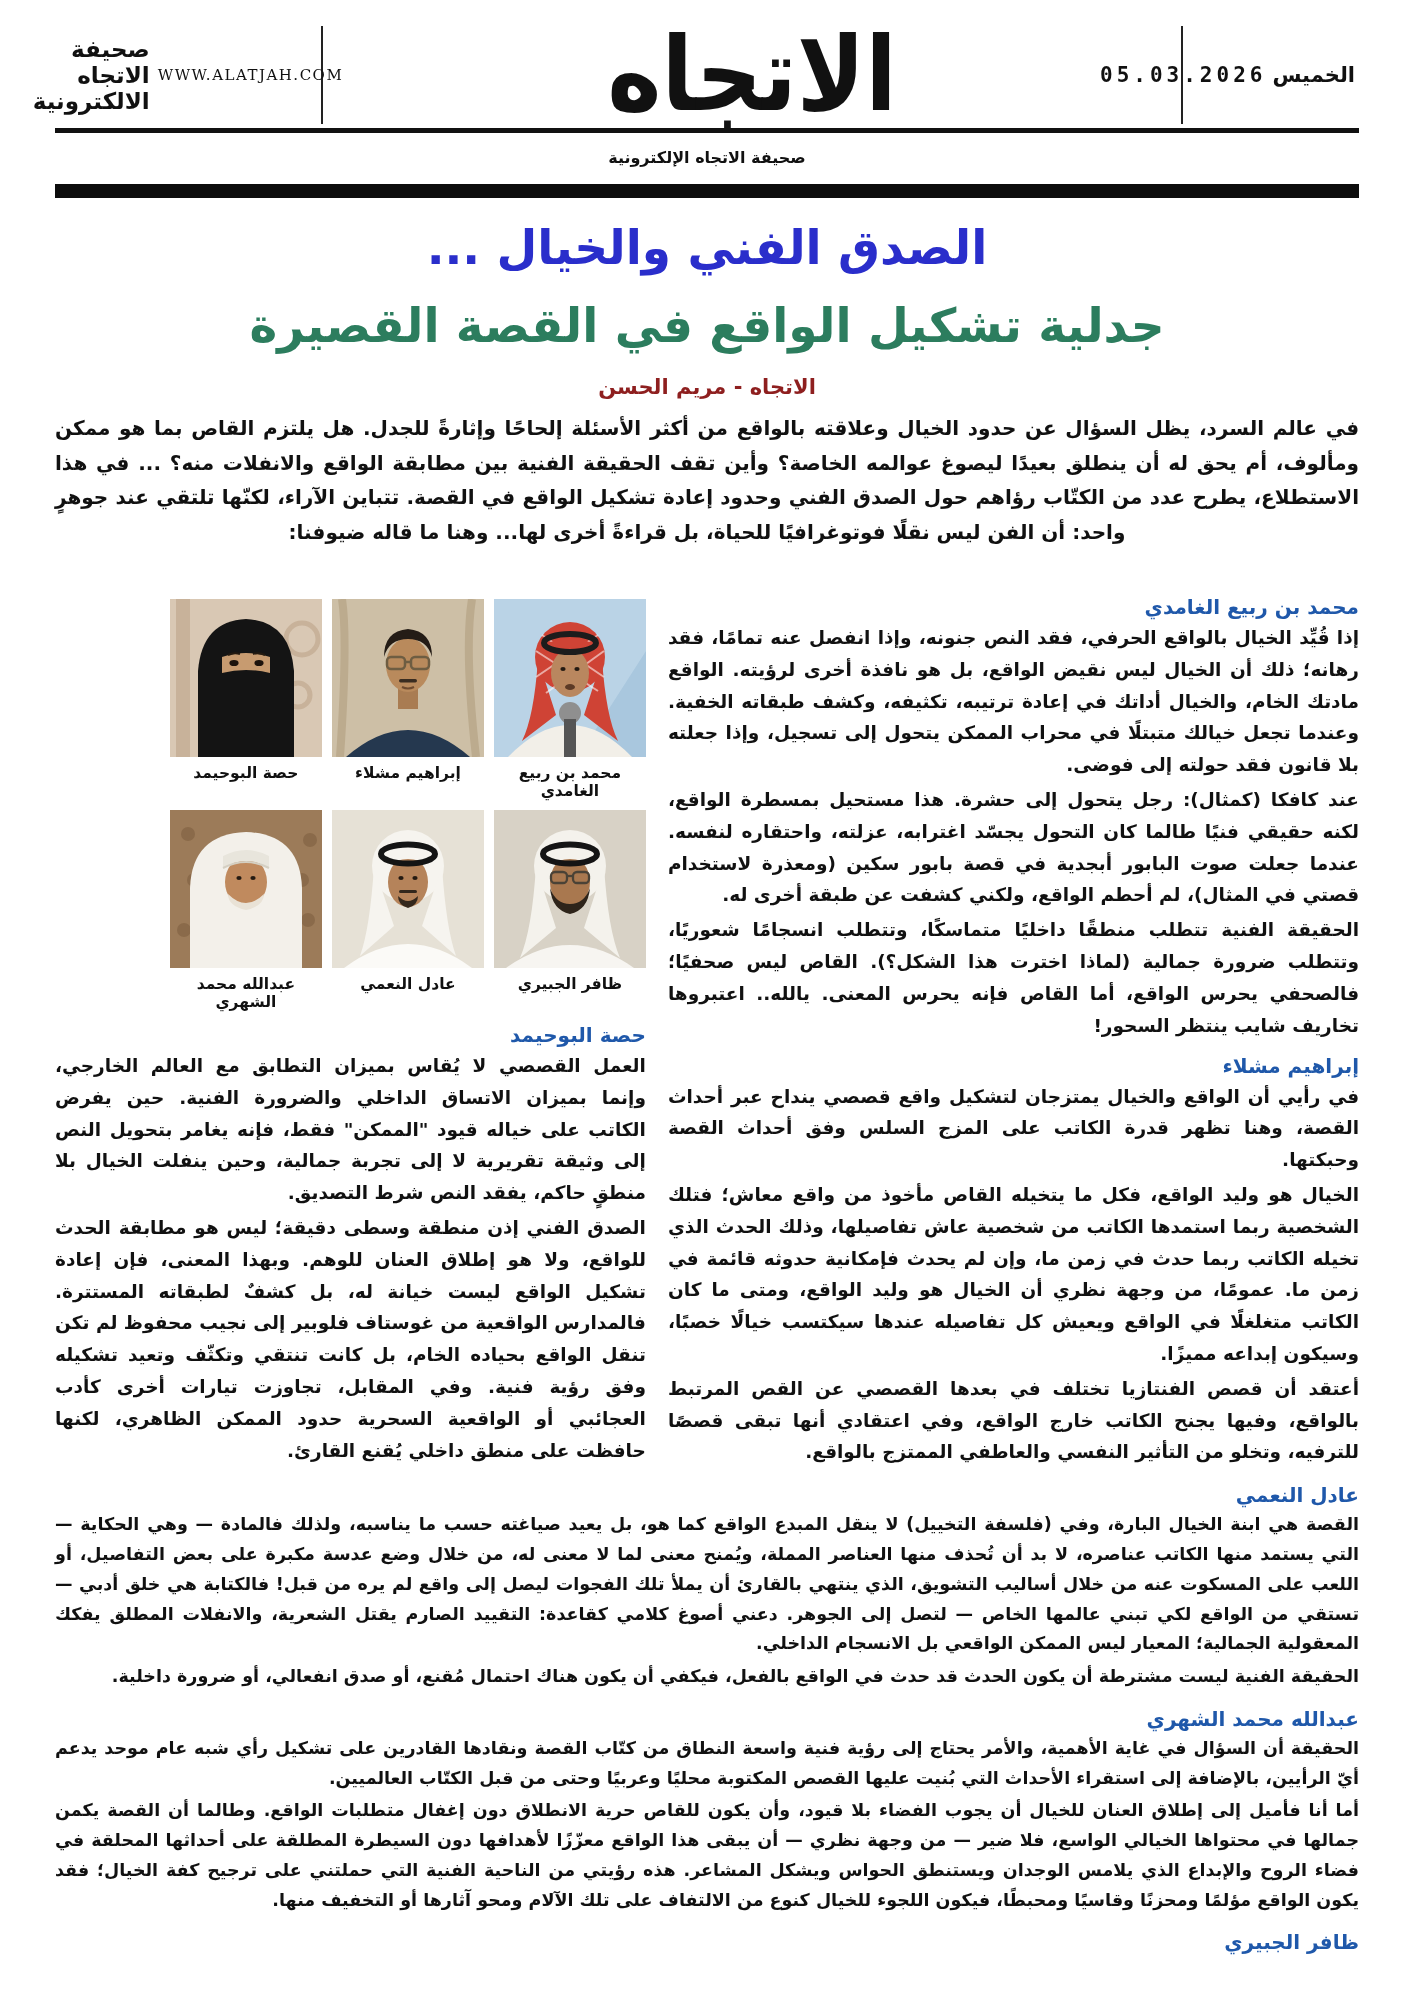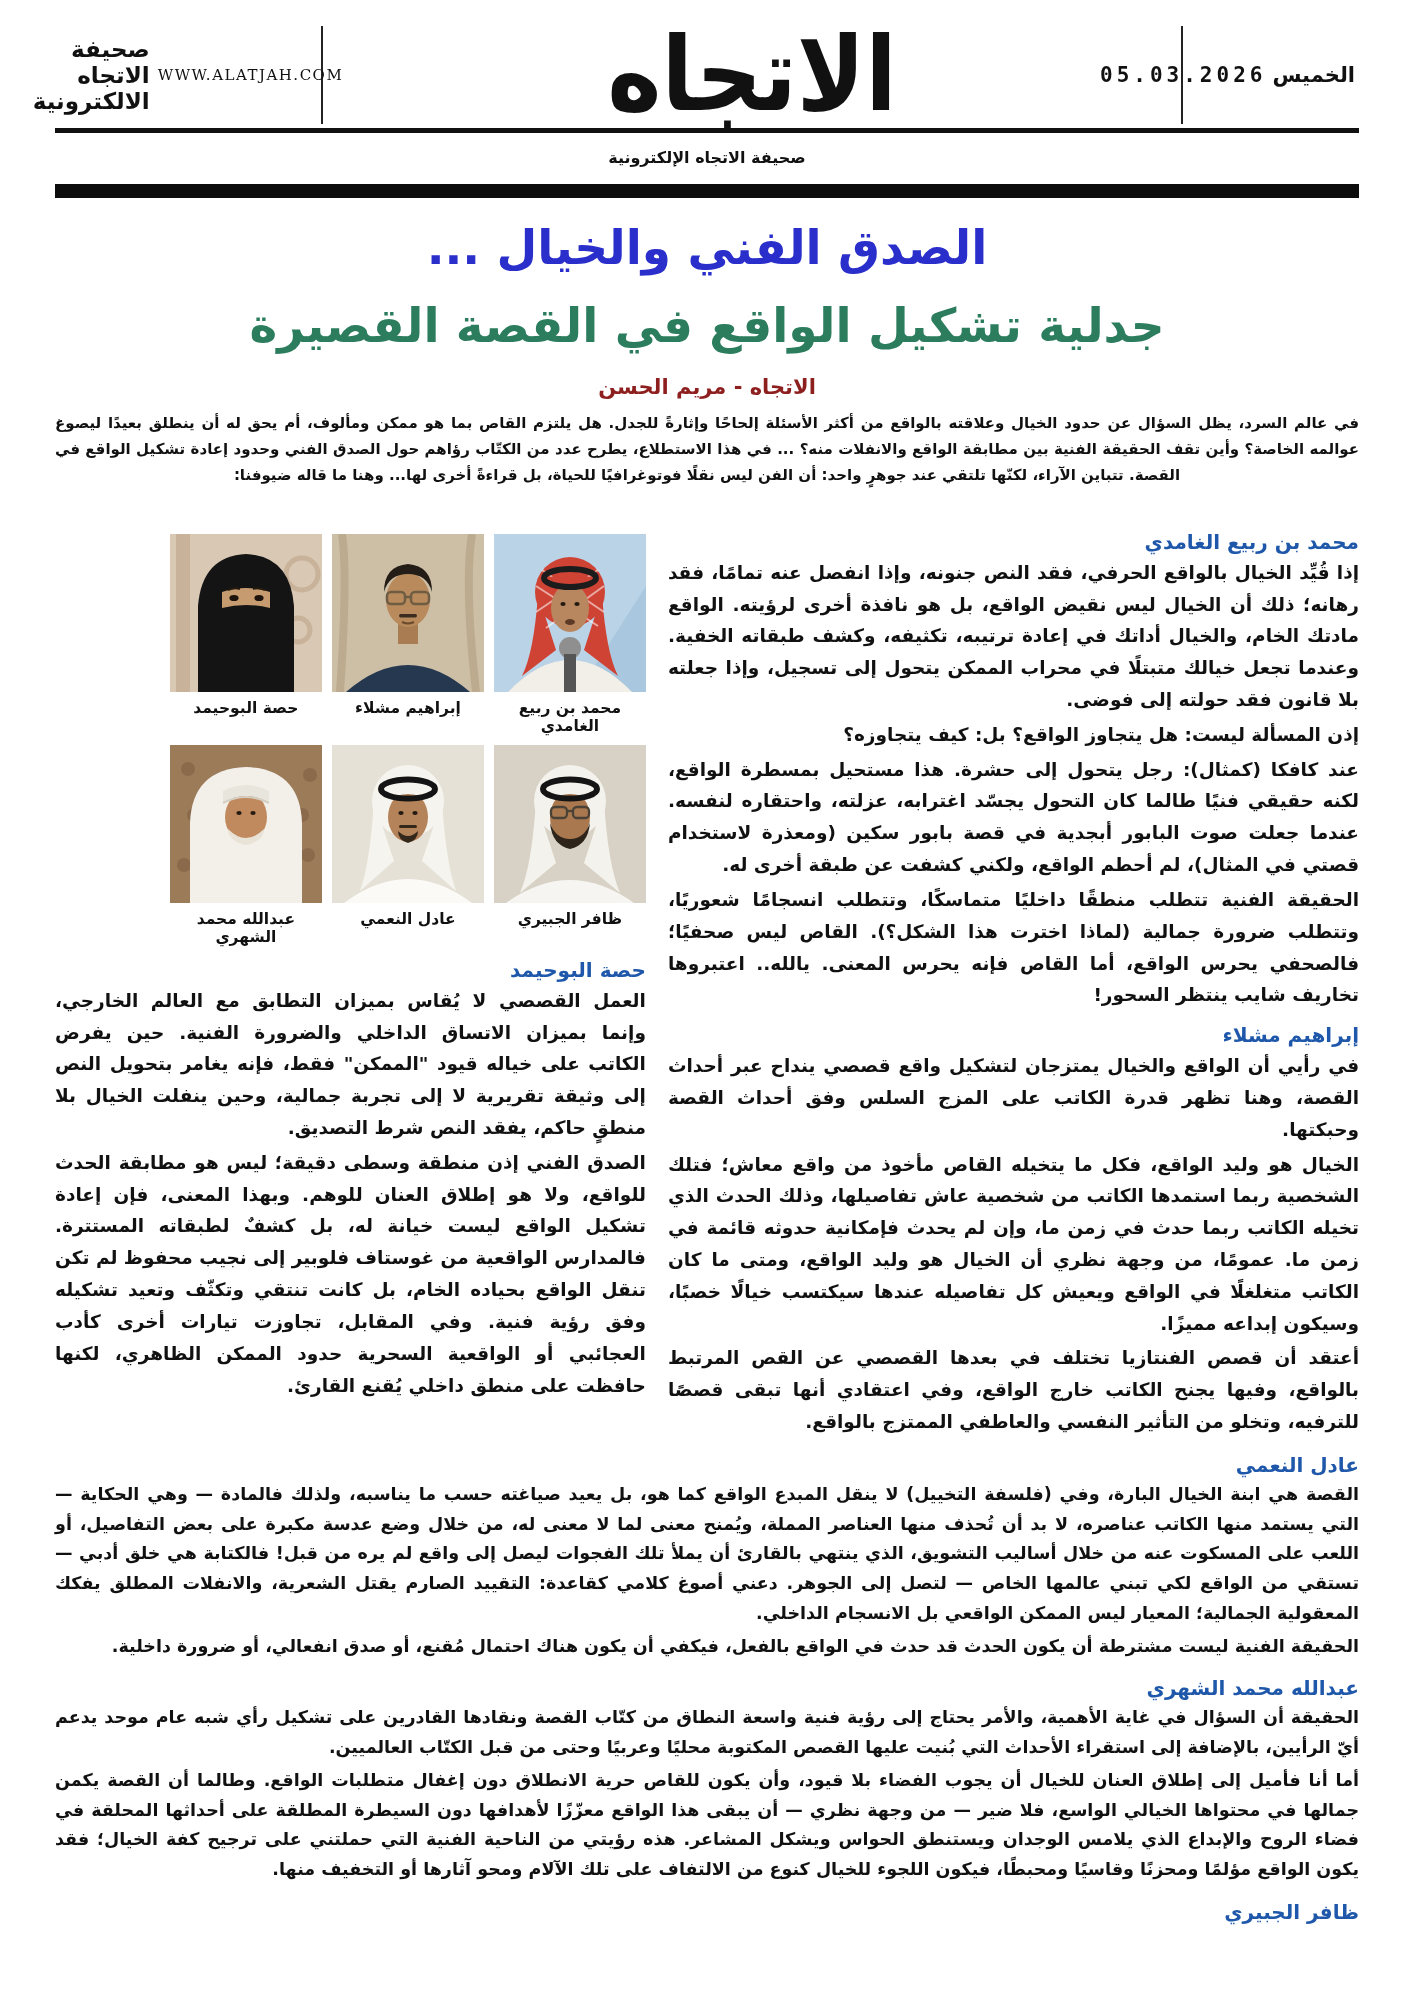--- a/index.html
+++ b/index.html
@@ -26,21 +26,21 @@
 
   .band-title{text-align:center;font-size:16px;font-weight:bold;padding:15px 0 17px;direction:rtl;}
   .black-bar{height:14px;background:var(--bar-black);}
 
   
   .headline{text-align:center;font-weight:bold;margin-top:24px;direction:rtl;}
   .headline .l1{color:var(--headline-blue);font-size:47px;line-height:1.1;}
   .headline .l2{color:var(--headline-green);font-size:47px;line-height:1.1;margin-top:26px;}
   .byline{text-align:center;color:var(--byline-red);font-size:21px;font-weight:bold;margin-top:24px;direction:rtl;}
 
-  .intro{direction:rtl;text-align:justify;text-align-last:center;font-weight:bold;font-size:15px;line-height:1.72;margin-top:12px;}
+  .intro{direction:rtl;text-align:justify;text-align-last:center;font-weight:bold;font-size:20px;line-height:1.72;margin-top:12px;}
 
   
   .cols{display:flex;direction:rtl;gap:22px;margin-top:14px;}
   .col-main{flex:0 0 53%;}
   .col-side{flex:1;}
 
   .sec-heading{color:var(--sec-blue);font-weight:bold;font-size:20px;margin:12px 0 3px;direction:rtl;text-align:right;}
   .sec p{direction:rtl;text-align:justify;font-weight:bold;font-size:18.5px;line-height:1.72;margin:0 0 3px;}
   .sec-wide p{font-size:17.5px;line-height:1.7;}
 
@@ -80,21 +80,20 @@
   <div class="byline">الاتجاه - مريم الحسن</div>
 
   <p class="intro">في عالم السرد، يظل السؤال عن حدود الخيال وعلاقته بالواقع من أكثر الأسئلة إلحاحًا وإثارةً للجدل. هل يلتزم القاص بما هو ممكن ومألوف، أم يحق له أن ينطلق بعيدًا ليصوغ عوالمه الخاصة؟ وأين تقف الحقيقة الفنية بين مطابقة الواقع والانفلات منه؟ ... في هذا الاستطلاع، يطرح عدد من الكتّاب رؤاهم حول الصدق الفني وحدود إعادة تشكيل الواقع في القصة. تتباين الآراء، لكنّها تلتقي عند جوهرٍ واحد: أن الفن ليس نقلًا فوتوغرافيًا للحياة، بل قراءةً أخرى لها... وهنا ما قاله ضيوفنا:</p>
 
   <div class="cols">
 
     <div class="col-main">
       <div class="sec">
         <div class="sec-heading">محمد بن ربيع الغامدي</div>
         <p>إذا قُيِّد الخيال بالواقع الحرفي، فقد النص جنونه، وإذا انفصل عنه تمامًا، فقد رهانه؛ ذلك أن الخيال ليس نقيض الواقع، بل هو نافذة أخرى لرؤيته. الواقع مادتك الخام، والخيال أداتك في إعادة ترتيبه، تكثيفه، وكشف طبقاته الخفية. وعندما تجعل خيالك متبتلًا في محراب الممكن يتحول إلى تسجيل، وإذا جعلته بلا قانون فقد حولته إلى فوضى.</p>
-        <p>إذن المسألة ليست: هل يتجاوز الواقع؟ بل: كيف يتجاوزه؟</p>
         <p>عند كافكا (كمثال): رجل يتحول إلى حشرة. هذا مستحيل بمسطرة الواقع، لكنه حقيقي فنيًا طالما كان التحول يجسّد اغترابه، عزلته، واحتقاره لنفسه. عندما جعلت صوت البابور أبجدية في قصة بابور سكين (ومعذرة لاستخدام قصتي في المثال)، لم أحطم الواقع، ولكني كشفت عن طبقة أخرى له.</p>
         <p>الحقيقة الفنية تتطلب منطقًا داخليًا متماسكًا، وتتطلب انسجامًا شعوريًا، وتتطلب ضرورة جمالية (لماذا اخترت هذا الشكل؟). القاص ليس صحفيًا؛ فالصحفي يحرس الواقع، أما القاص فإنه يحرس المعنى. يالله.. اعتبروها تخاريف شايب ينتظر السحور!</p>
       </div>
       <div class="sec">
         <div class="sec-heading">إبراهيم مشلاء</div>
         <p>في رأيي أن الواقع والخيال يمتزجان لتشكيل واقع قصصي ينداح عبر أحداث القصة، وهنا تظهر قدرة الكاتب على المزج السلس وفق أحداث القصة وحبكتها.</p>
         <p>الخيال هو وليد الواقع، فكل ما يتخيله القاص مأخوذ من واقع معاش؛ فتلك الشخصية ربما استمدها الكاتب من شخصية عاش تفاصيلها، وذلك الحدث الذي تخيله الكاتب ربما حدث في زمن ما، وإن لم يحدث فإمكانية حدوثه قائمة في زمن ما. عمومًا، من وجهة نظري أن الخيال هو وليد الواقع، ومتى ما كان الكاتب متغلغلًا في الواقع ويعيش كل تفاصيله عندها سيكتسب خيالًا خصبًا، وسيكون إبداعه مميزًا.</p>
         <p>أعتقد أن قصص الفنتازيا تختلف في بعدها القصصي عن القص المرتبط بالواقع، وفيها يجنح الكاتب خارج الواقع، وفي اعتقادي أنها تبقى قصصًا للترفيه، وتخلو من التأثير النفسي والعاطفي الممتزج بالواقع.</p>
       </div>
     </div>

